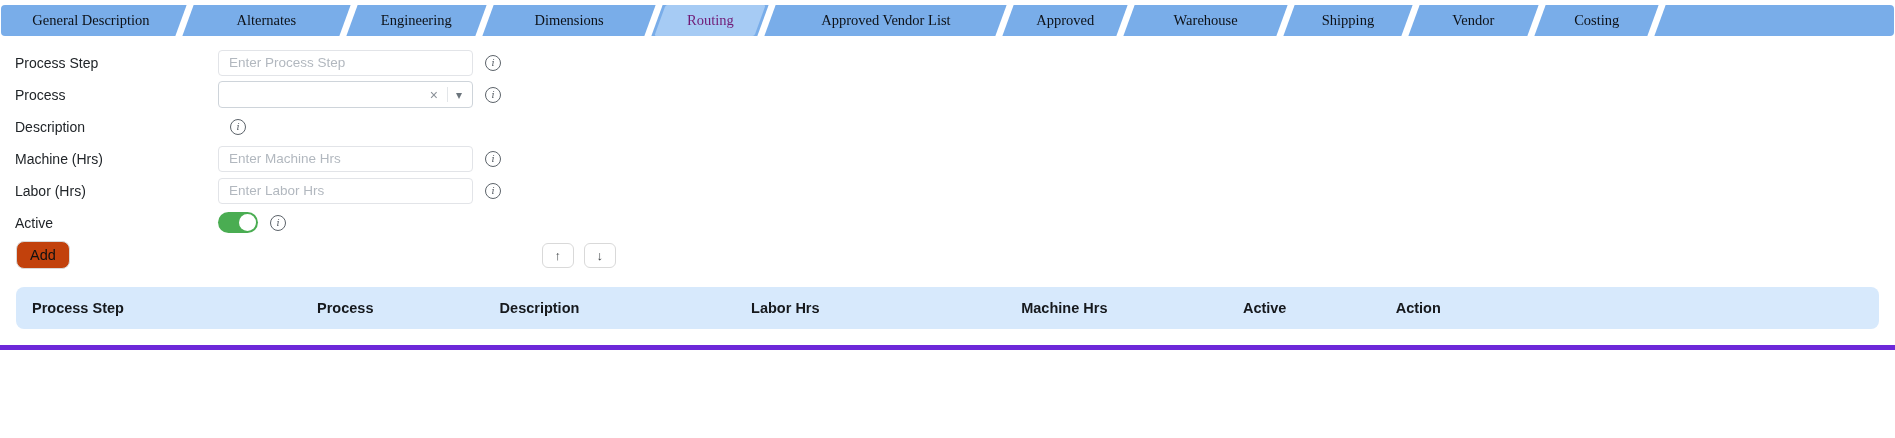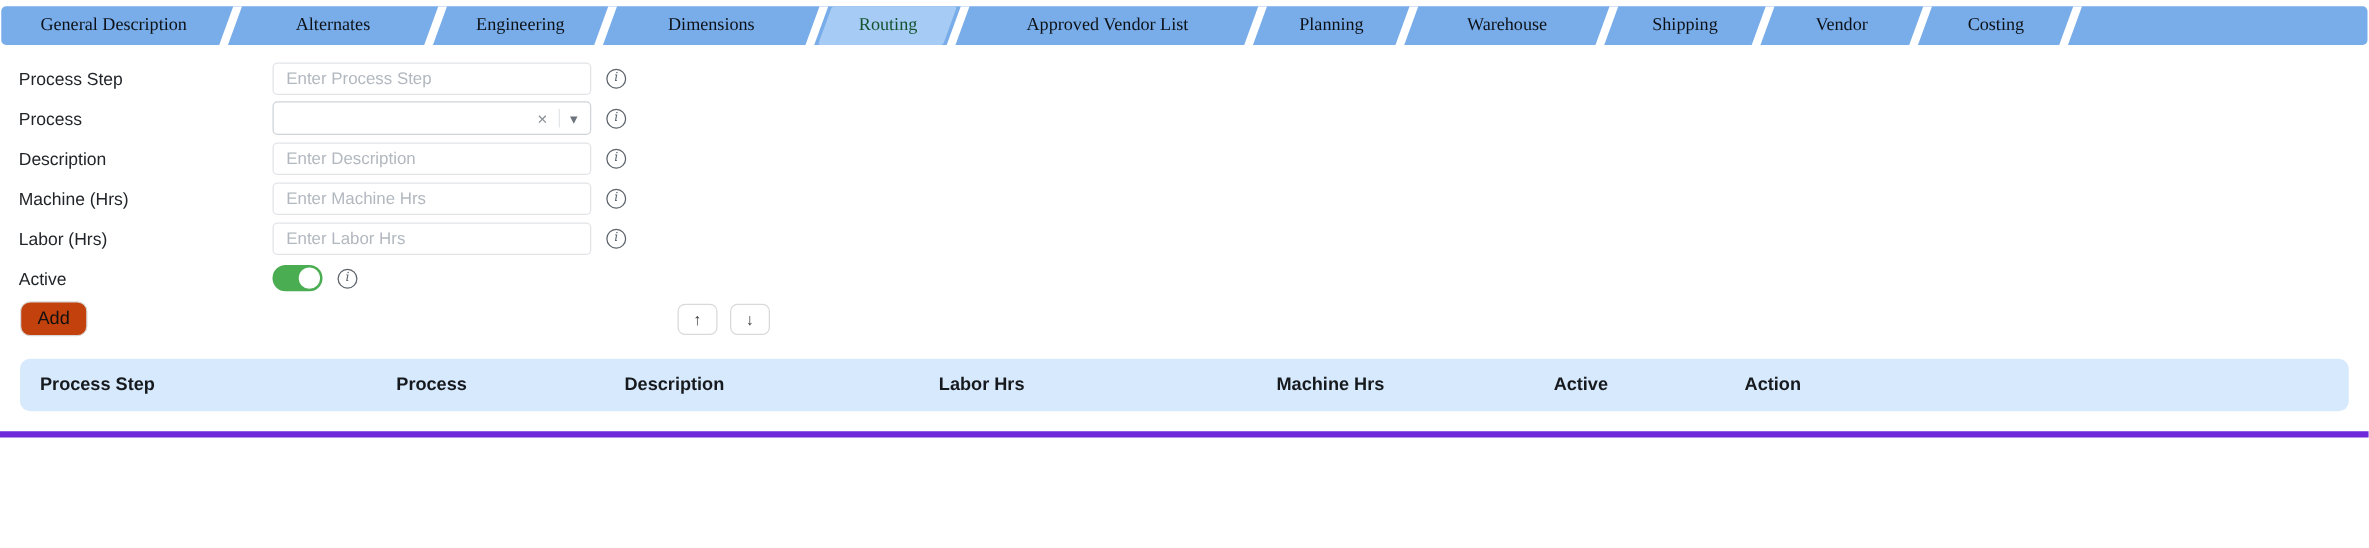--- a/index.html
+++ b/index.html
@@ -33,21 +33,21 @@
     white-space: nowrap;
   }
   .tab.active::before {
     content: "";
     position: absolute;
     top: 0; bottom: 0; left: 3px; right: 3px;
     background: #a6cbf4;
     transform: skewX(-20deg);
     border-radius: 2px;
   }
-  .tab.active .tab-label { color: #14532d; font-weight: 500; }
+  .tab.active .tab-label { color: #701a75; font-weight: 500; }
   .tab-sep {
     flex: 0 0 7px;
     background: #ffffff;
     transform: skewX(-20deg);
   }
   .tab-filler { flex: 1 1 auto; }
 
   
   .panel {
     padding: 13px 0 15px 0;
@@ -197,21 +197,21 @@
   <div class="tab-sep"></div>
   <div class="tab active" style="flex:0 1 5.6%">
       <span class="tab-label">Routing</span>
     </div>
   <div class="tab-sep"></div>
   <div class="tab" style="flex:0 1 12.2%">
       <span class="tab-label">Approved Vendor List</span>
     </div>
   <div class="tab-sep"></div>
   <div class="tab" style="flex:0 1 6.0%">
-      <span class="tab-label">Planning</span>
+      <span class="tab-label">Approved</span>
     </div>
   <div class="tab-sep"></div>
   <div class="tab" style="flex:0 1 8.1%">
       <span class="tab-label">Warehouse</span>
     </div>
   <div class="tab-sep"></div>
   <div class="tab" style="flex:0 1 6.2%">
       <span class="tab-label">Shipping</span>
     </div>
   <div class="tab-sep"></div>
@@ -240,21 +240,20 @@
       <span class="select-value"></span>
       <span class="clear-icon">×</span>
       <span class="select-divider"></span>
       <span class="caret-icon">▾</span>
     </div>
     <span class="info-icon">i</span>
   </div>
 
   <div class="form-row">
     <label class="form-label">Description</label>
-    <input class="form-input" type="text" placeholder="Enter Description" style="">
     <span class="info-icon">i</span>
   </div>
 
   <div class="form-row">
     <label class="form-label">Machine (Hrs)</label>
     <input class="form-input" type="text" placeholder="Enter Machine Hrs" style="">
     <span class="info-icon">i</span>
   </div>
 
   <div class="form-row">

